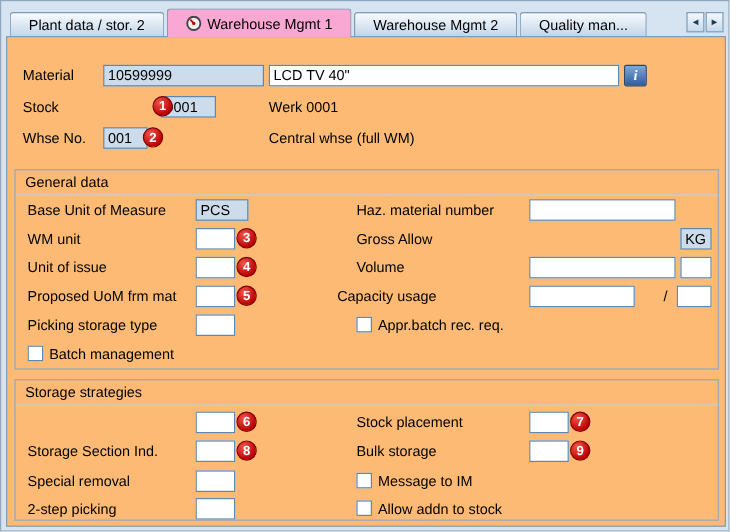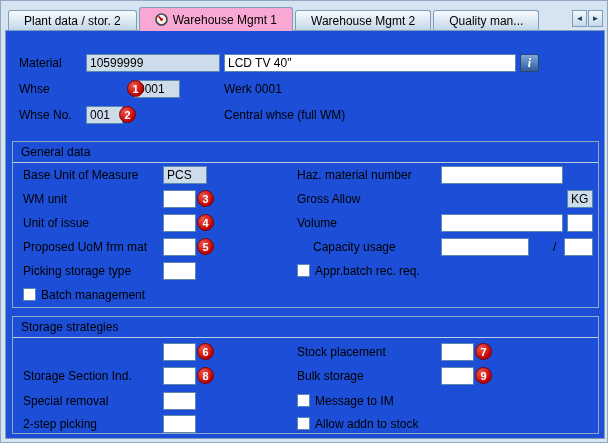--- a/index.html
+++ b/index.html
@@ -14,21 +14,21 @@
          background:linear-gradient(#F8FBFE,#C2D6E9); border:1px solid #7F9DB9; border-bottom:none;
          border-radius:3px 3px 0 0; margin-right:2px; white-space:nowrap; cursor:default; }
   .tab.active { height:24px; margin-bottom:0; background:#f9a8d4; z-index:4; }
   .tabicon { display:inline-flex; width:13px; height:13px; }
   .scrollbtns { position:absolute; right:4px; top:9px; display:flex; gap:1px; z-index:3; }
   .scrollbtn { width:15px; height:17px; font-size:8px; display:flex; align-items:center; justify-content:center;
                background:linear-gradient(#F4F8FC,#C6D9EB); border:1px solid #7F9DB9; color:#1c3d5a; padding:0; }
 
   
   .panel { position:absolute; left:4px; top:29px; width:600px; height:409px;
-           background:#1d4ed8; border:1px solid #7F9DB9; z-index:1; }
+           background:#fdba74; border:1px solid #7F9DB9; z-index:1; }
 
   .lbl { position:absolute; height:18px; line-height:18px; white-space:nowrap; }
   .field { position:absolute; height:18px; border:1px solid #5E87AE; background:#fff;
            font-family:"Liberation Sans",sans-serif; font-size:12px; padding:0 3px; color:#000; }
   .field.display { background:#CDDCEA; }
 
   .gbox { position:absolute; border:1px solid #8FA9C2; }
   .gtitle { position:absolute; left:8px; top:3px; white-space:nowrap; }
   .gdiv { position:absolute; left:0; right:0; top:20px; border-top:1px solid #BBCEE0; }
 
@@ -73,21 +73,21 @@
     <button class="scrollbtn">►</button>
   </div>
 
   <div class="panel">
 
     <span class="lbl" style="left:13px;top:23px;">Material</span>
     <input class="field display" style="left: 80px; top: 23px; width: 134px;" value="10599999">
     <input class="field" style="left: 218px; top: 23px; width: 292px;" value="LCD TV 40&quot;">
     <div class="infobtn" style="left:514px;top:23px;">i</div>
 
-    <span class="lbl" style="left:13px;top:49px;">Whse</span>
+    <span class="lbl" style="left:13px;top:49px;">Stock</span>
     <input class="field display" style="left: 80px; top: 49px; width: 46px; margin-left: 48px;" value="0001">
     <div class="marker" style="left:121px;top:49px;">1</div>
     <span class="lbl" style="left:218px;top:49px;">Werk 0001</span>
 
     <span class="lbl" style="left:13px;top:75px;">Whse No.</span>
     <input class="field display" style="left: 80px; top: 75px; width: 37px;" value="001">
     <div class="marker" style="left:113px;top:75px;">2</div>
     <span class="lbl" style="left:218px;top:75px;">Central whse (full WM)</span>
 
     <div class="gbox" style="left:6px;top:110px;width:587px;height:167px;">
@@ -118,21 +118,21 @@
       <span class="lbl" style="left:284px;top:24px;">Haz. material number</span>
       <input class="field" style="left: 428px; top: 24px; width: 122px;" value="">
 
       <span class="lbl" style="left:284px;top:48px;">Gross Allow</span>
       <input class="field display" style="left: 554px; top: 48px; width: 26px;" value="KG">
 
       <span class="lbl" style="left:284px;top:72px;">Volume</span>
       <input class="field" style="left: 428px; top: 72px; width: 122px;" value="">
       <input class="field" style="left: 554px; top: 72px; width: 26px;" value="">
 
-      <span class="lbl" style="left:300px;top:96px;">Capacity usage</span>
+      <span class="lbl" style="left:268px;top:96px;">Capacity usage</span>
       <input class="field" style="left: 428px; top: 96px; width: 88px;" value="">
       <span class="lbl" style="left:540px;top:96px;">/</span>
       <input class="field" style="left: 551px; top: 96px; width: 29px;" value="">
 
       <div class="cb" style="left:284px;top:122px;"></div>
       <span class="lbl" style="left:302px;top:120px;">Appr.batch rec. req.</span>
     </div>
 
     <div class="gbox" style="left:6px;top:285px;width:587px;height:118px;">
       <span class="gtitle">Storage strategies</span>

